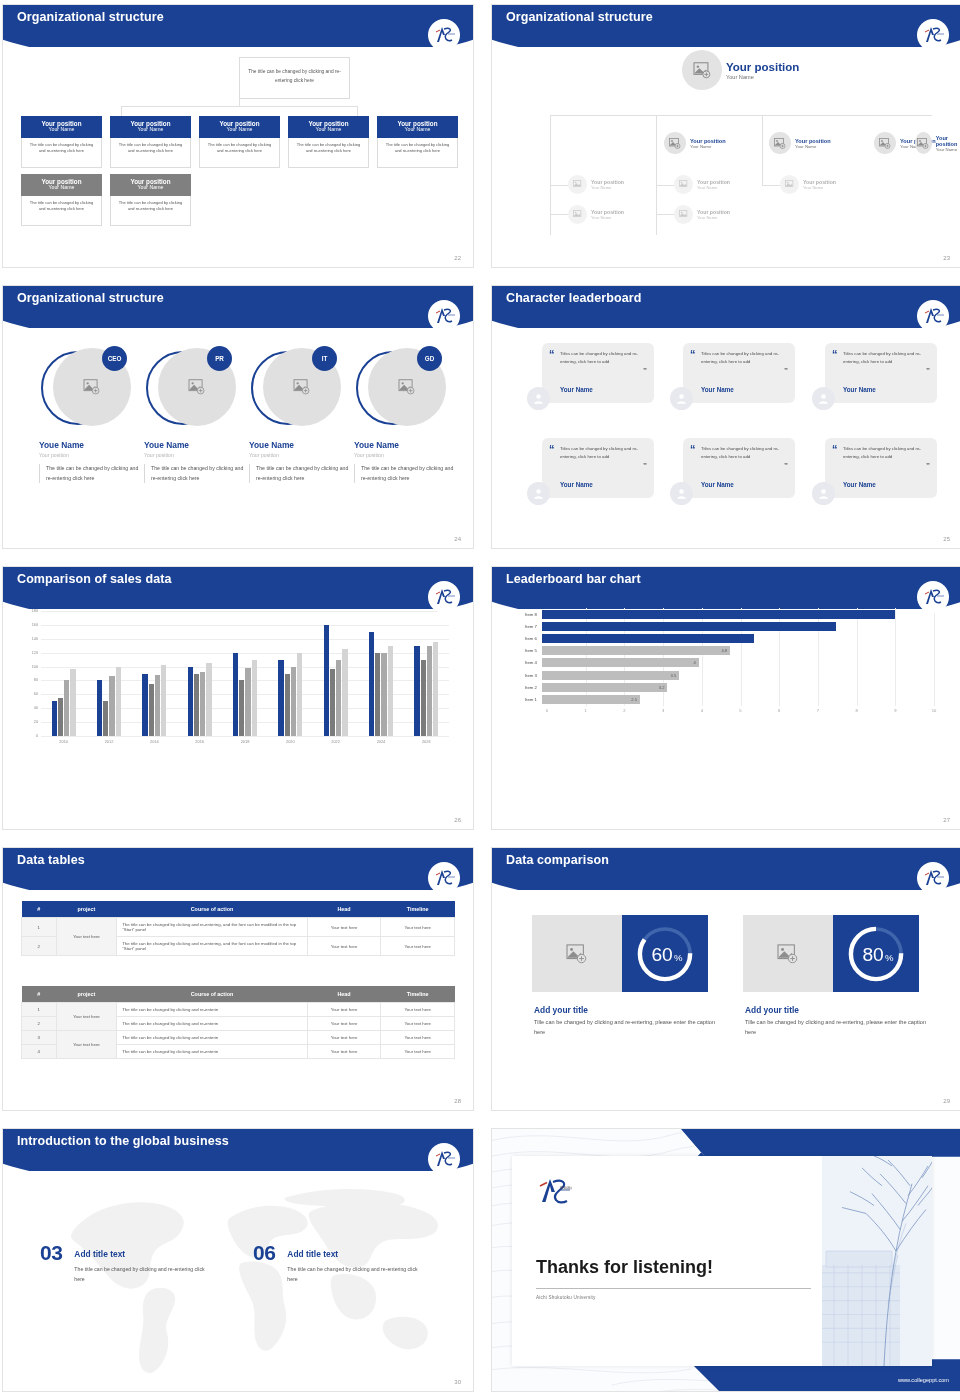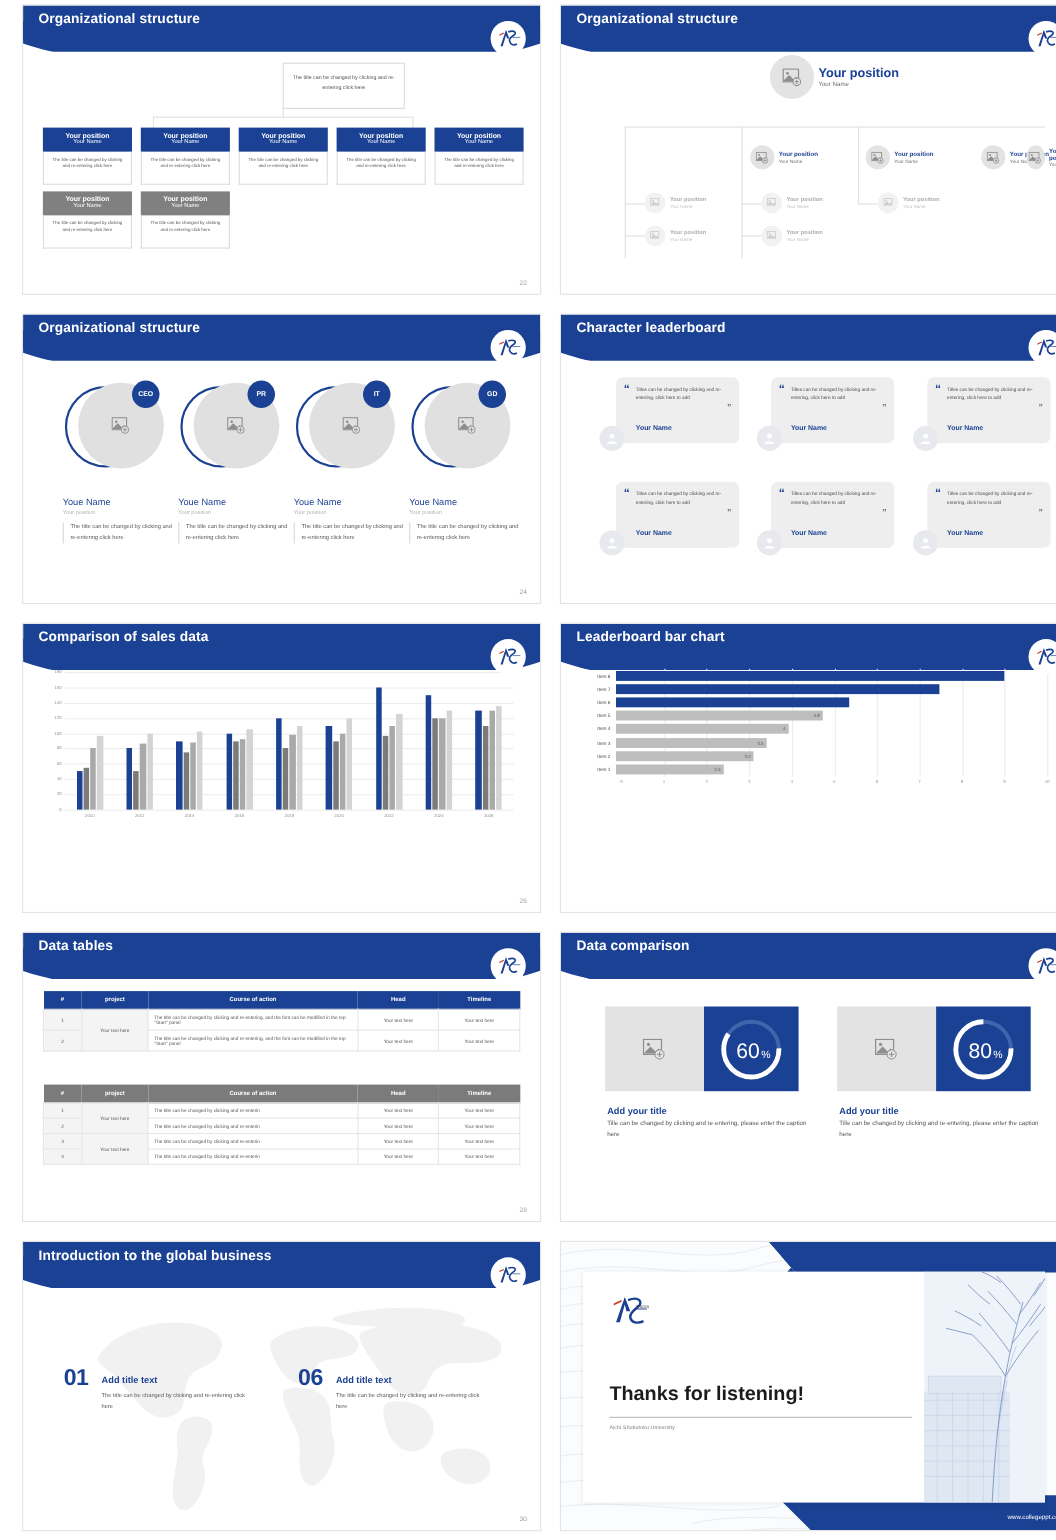--- a/index.html
+++ b/index.html
@@ -8,21 +8,21 @@
     background: #ffffff;
     font-family: "Liberation Sans", sans-serif;
     overflow: hidden;
   }
   .sheet { width: 960px; height: 1400px; position: relative; }
   .grid {
     display: grid;
     grid-template-columns: 472px 472px;
     grid-template-rows: repeat(5, 264px);
     column-gap: 12px; row-gap: 16px;
-    padding: 4px 20px;
+    padding: 4px 2px;
     gap: 17px;
   }
   .slide {
     position: relative; width: 472px; height: 264px;
     background: #ffffff;
     border: 1px solid #e3e3e3;
     overflow: hidden;
   }
   
   .band { position: absolute; left: 0; top: 0; width: 100%; height: 42px; overflow: hidden; }
@@ -84,21 +84,21 @@
     position: absolute; left: 12px; top: 0; width: 78px; height: 78px;
     border-radius: 50%; background: #e0e0e0;
     display: flex; align-items: center; justify-content: center;
   }
   .pcirc .tag {
     position: absolute; right: 0px; top: -2px; width: 25px; height: 25px;
     border-radius: 50%; background: #1a4193; color: #fff;
     font-size: 6.3px; font-weight: bold;
     display: flex; align-items: center; justify-content: center; z-index: 3;
   }
-  .pname { color: #1a4193; font-weight: normal; font-size: 8.4px; margin-top: 17px; }
+  .pname { color: #1a4193; font-weight: bold; font-size: 8.4px; margin-top: 6px; }
   .ppos { color: #b4b4b4; font-size: 5.2px; margin-top: 2px; }
   .pdesc {
     margin-top: 6px; border-left: 1px solid #d8d8d8; padding-left: 6px;
     font-size: 5.2px; color: #555; line-height: 1.85;
   }
   
   .qcard {
     position: absolute; width: 112px; height: 60px;
     background: #eeeeee; border-radius: 6px; padding: 7px 10px 0 18px;
   }
@@ -1005,21 +1005,21 @@
         <path d="M196 46 C214 34 240 32 258 38 C272 43 276 52 270 58 C262 66 246 62 238 68 C230 74 234 82 226 86 C216 90 204 80 198 68 C193 58 190 50 196 46 Z"></path>
         <path d="M206 92 C220 88 238 92 244 102 C250 112 246 124 250 136 C254 150 248 166 238 176 C230 184 222 178 220 166 C218 152 222 140 216 128 C210 116 200 98 206 92 Z"></path>
         <path d="M276 40 C310 26 358 28 388 40 C404 46 408 58 396 64 C380 72 358 64 346 72 C334 80 338 92 326 96 C312 100 300 90 292 76 C284 62 268 46 276 40 Z"></path>
         <path d="M300 104 C318 100 336 108 340 120 C344 134 336 146 326 148 C312 151 302 140 298 126 C295 114 294 106 300 104 Z"></path>
         <path d="M350 150 C366 142 388 146 392 158 C396 170 384 180 370 178 C356 176 342 160 350 150 Z"></path>
         <path d="M252 26 C286 16 330 16 358 22 C372 25 374 32 362 34 C336 38 300 36 272 34 C256 33 244 29 252 26 Z"></path>
       </g>
     </svg>
 
     <div style="position:absolute;left:37px;top:112px;display:flex;gap:12px;align-items:flex-start;">
-      <div class="num">01</div>
+      <div class="num">03</div>
       <div style="width:140px;padding-top:8px;">
         <div class="gtitle">Add title text</div>
         <div class="gdesc">The title can be changed by clicking and re-entering click here</div>
       </div>
     </div>
     <div style="position:absolute;left:250px;top:112px;display:flex;gap:12px;align-items:flex-start;">
       <div class="num">06</div>
       <div style="width:140px;padding-top:8px;">
         <div class="gtitle">Add title text</div>
         <div class="gdesc">The title can be changed by clicking and re-entering click here</div>

